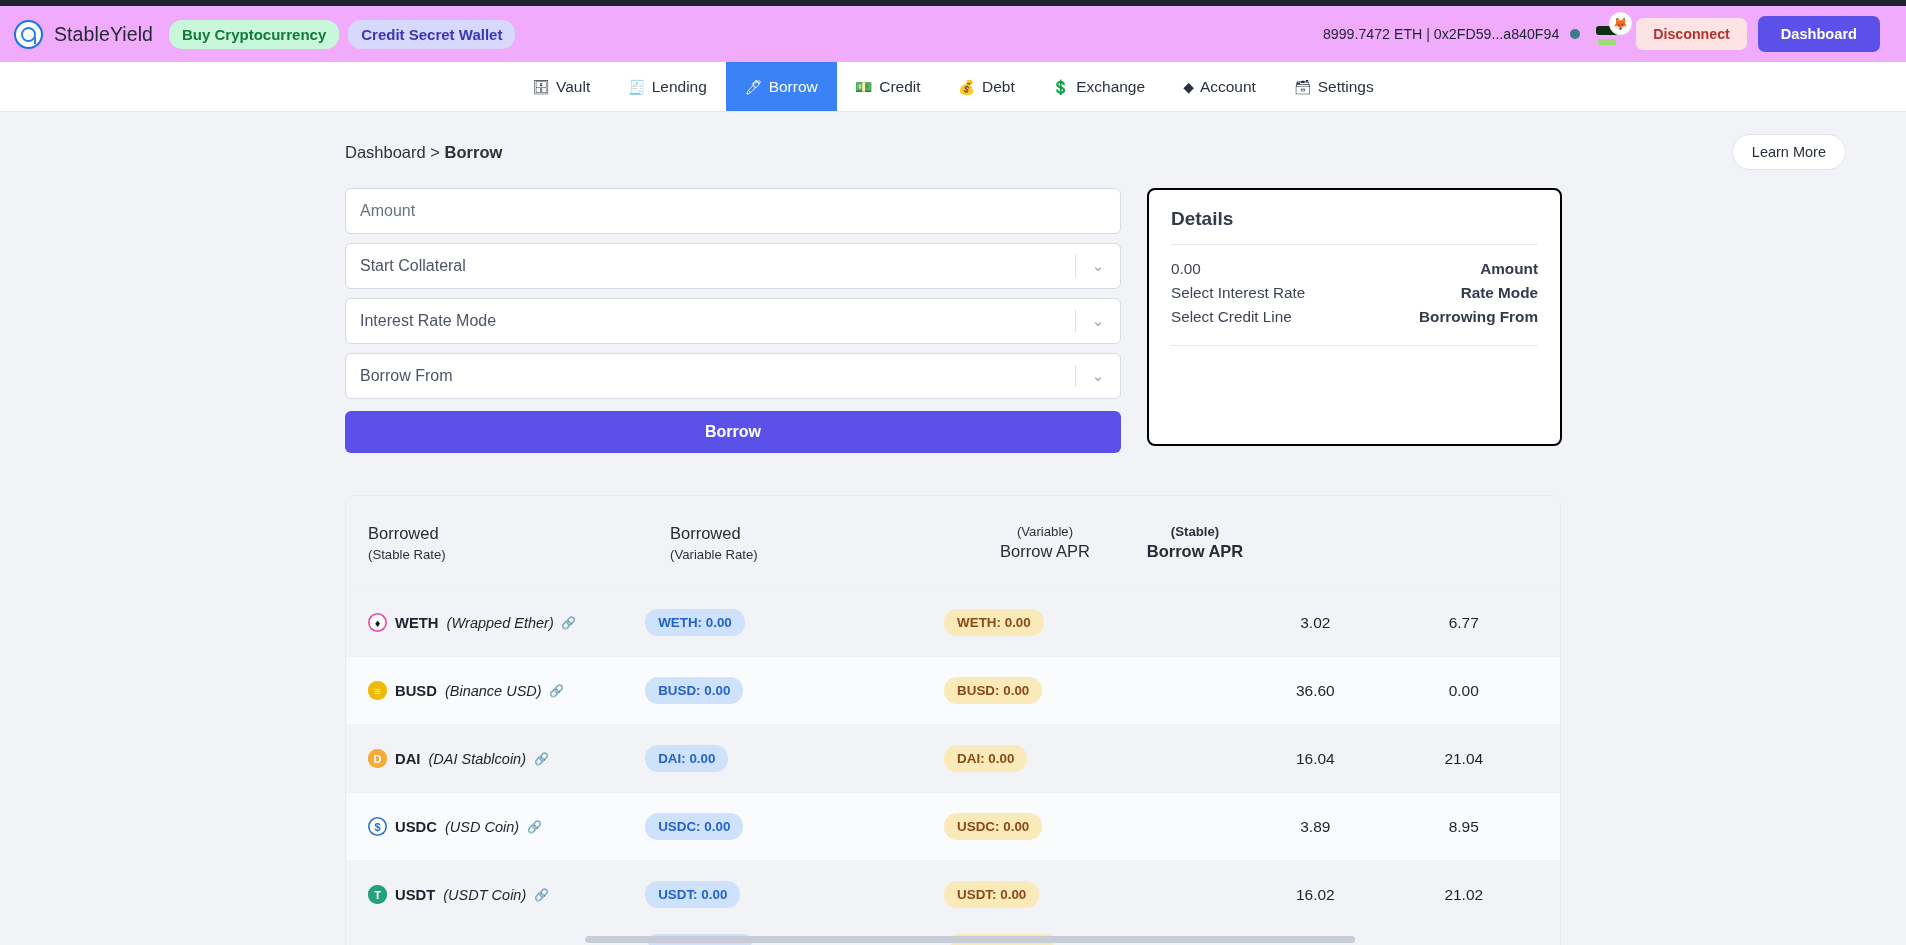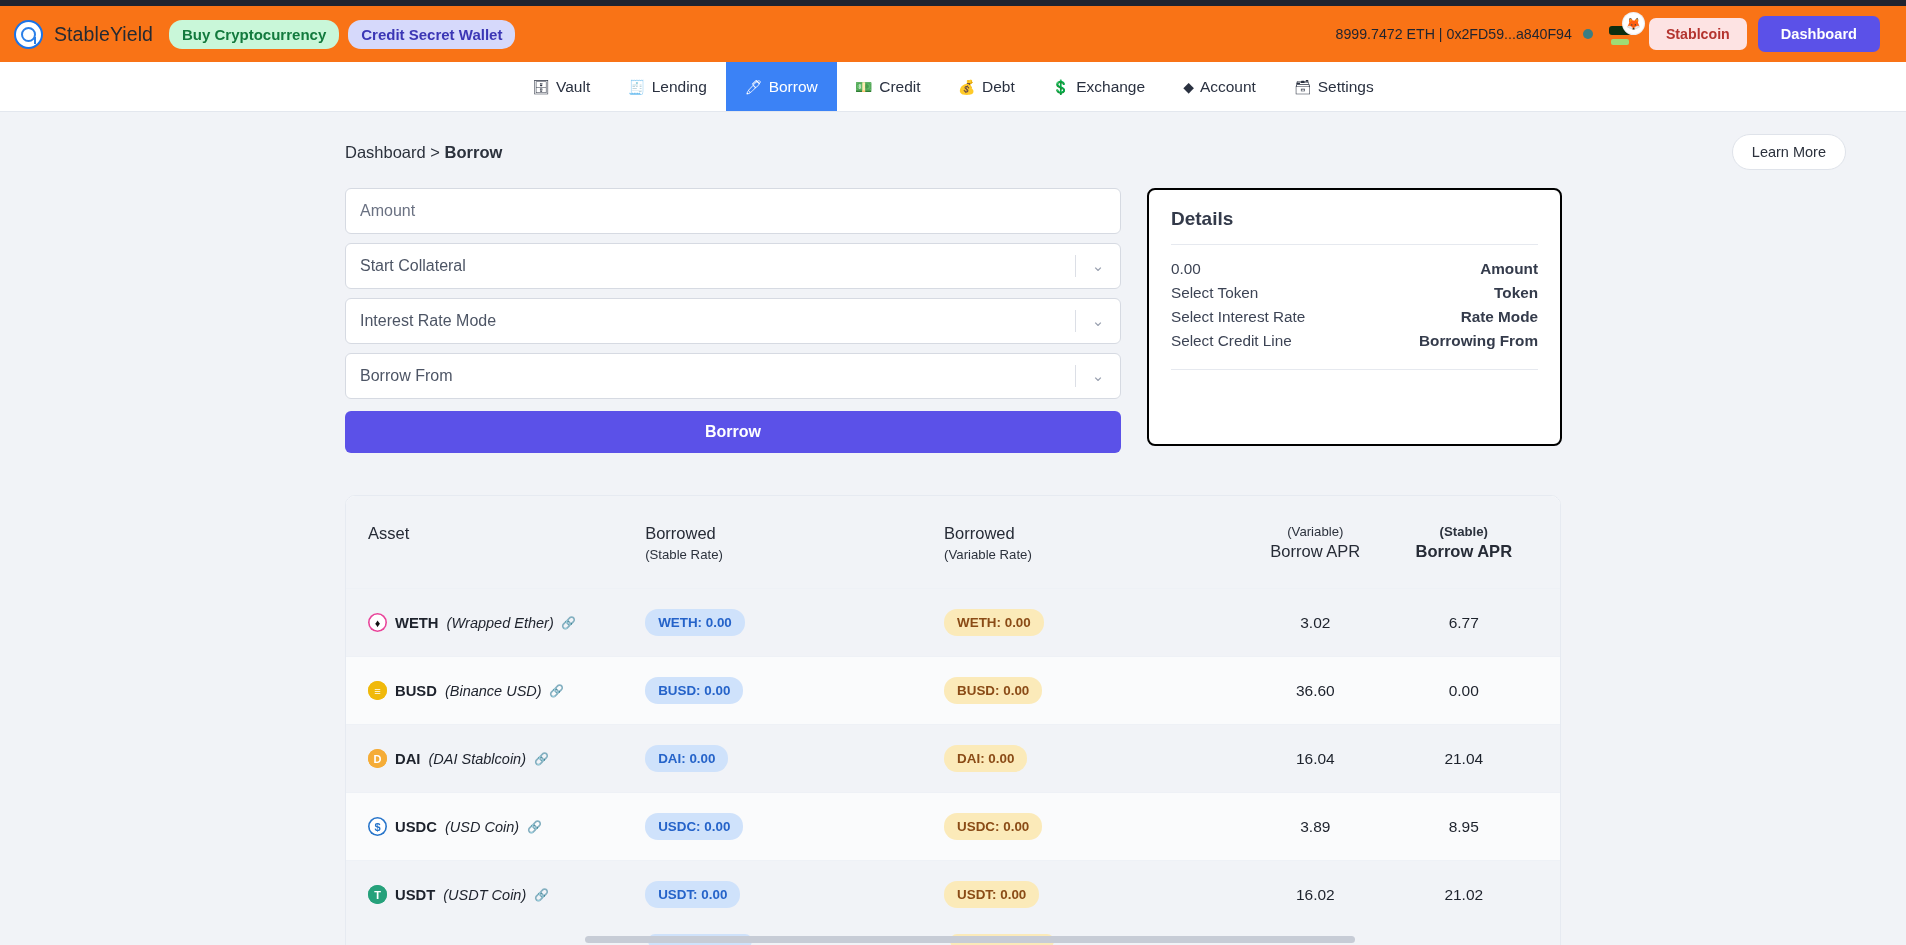--- a/index.html
+++ b/index.html
@@ -8,21 +8,21 @@
     background: #f1f3f7;
     font-family: "Liberation Sans", sans-serif;
     overflow: hidden;
   }
 
   
   .top-strip { height: 6px; background: #1f2430; width: 100%; }
 
   
   .header {
-    height: 56px; background: #f97316;
+    height: 56px; background: #f0abfc;
     display: flex; align-items: center;
     padding: 0 26px 0 14px;
     width: 100%;
   }
   .brand { display: flex; align-items: center; gap: 11px; }
   .logo-mark {
     width: 29px; height: 29px; border-radius: 50%;
     border: 2.4px solid #1a73e8;
     display: flex; align-items: center; justify-content: center;
     background: #fff;
@@ -229,21 +229,21 @@
   <span class="pill pill-buy">Buy Cryptocurrency</span>
   <span class="pill pill-wallet">Credit Secret Wallet</span>
 
   <div class="header-right">
     <span class="wallet-text">8999.7472 ETH | 0x2FD59...a840F94</span>
     <span class="status-dot"></span>
     <span class="avatar-wrap">
       <span class="avatar"></span>
       <span class="fox-badge">🦊</span>
     </span>
-    <button class="btn-disconnect">Stablcoin</button>
+    <button class="btn-disconnect">Disconnect</button>
     <button class="btn-dashboard">Dashboard</button>
   </div>
 </div>
 
 <div class="navbar" id="nav">
     <div class="nav-item">
       <span class="nav-ico">🗄</span>
       <span>Vault</span>
     </div>
     <div class="nav-item">
@@ -323,39 +323,34 @@
 
     <div class="details-card">
       <div class="details-title">Details</div>
       <div class="details-rule"></div>
       <div id="details-rows">
           <div class="d-row">
             <span>0.00</span>
             <span class="v">Amount</span>
           </div>
           <div class="d-row">
-            <span>Select Token</span>
-            <span class="v">Token</span>
-          </div>
-          <div class="d-row">
             <span>Select Interest Rate</span>
             <span class="v">Rate Mode</span>
           </div>
           <div class="d-row">
             <span>Select Credit Line</span>
             <span class="v">Borrowing From</span>
           </div>
         </div>
       <div class="details-rule2"></div>
     </div>
   </div>
 
   <div class="table-wrap">
     <div class="thead">
-      <div class="th c-asset">Asset</div>
       <div class="th c-stable">
         <span>Borrowed</span>
         <span class="sub">(Stable Rate)</span>
       </div>
       <div class="th c-var">
         <span>Borrowed</span>
         <span class="sub">(Variable Rate)</span>
       </div>
       <div class="th c-apr-v">
         <span class="sup">(Variable)</span>

